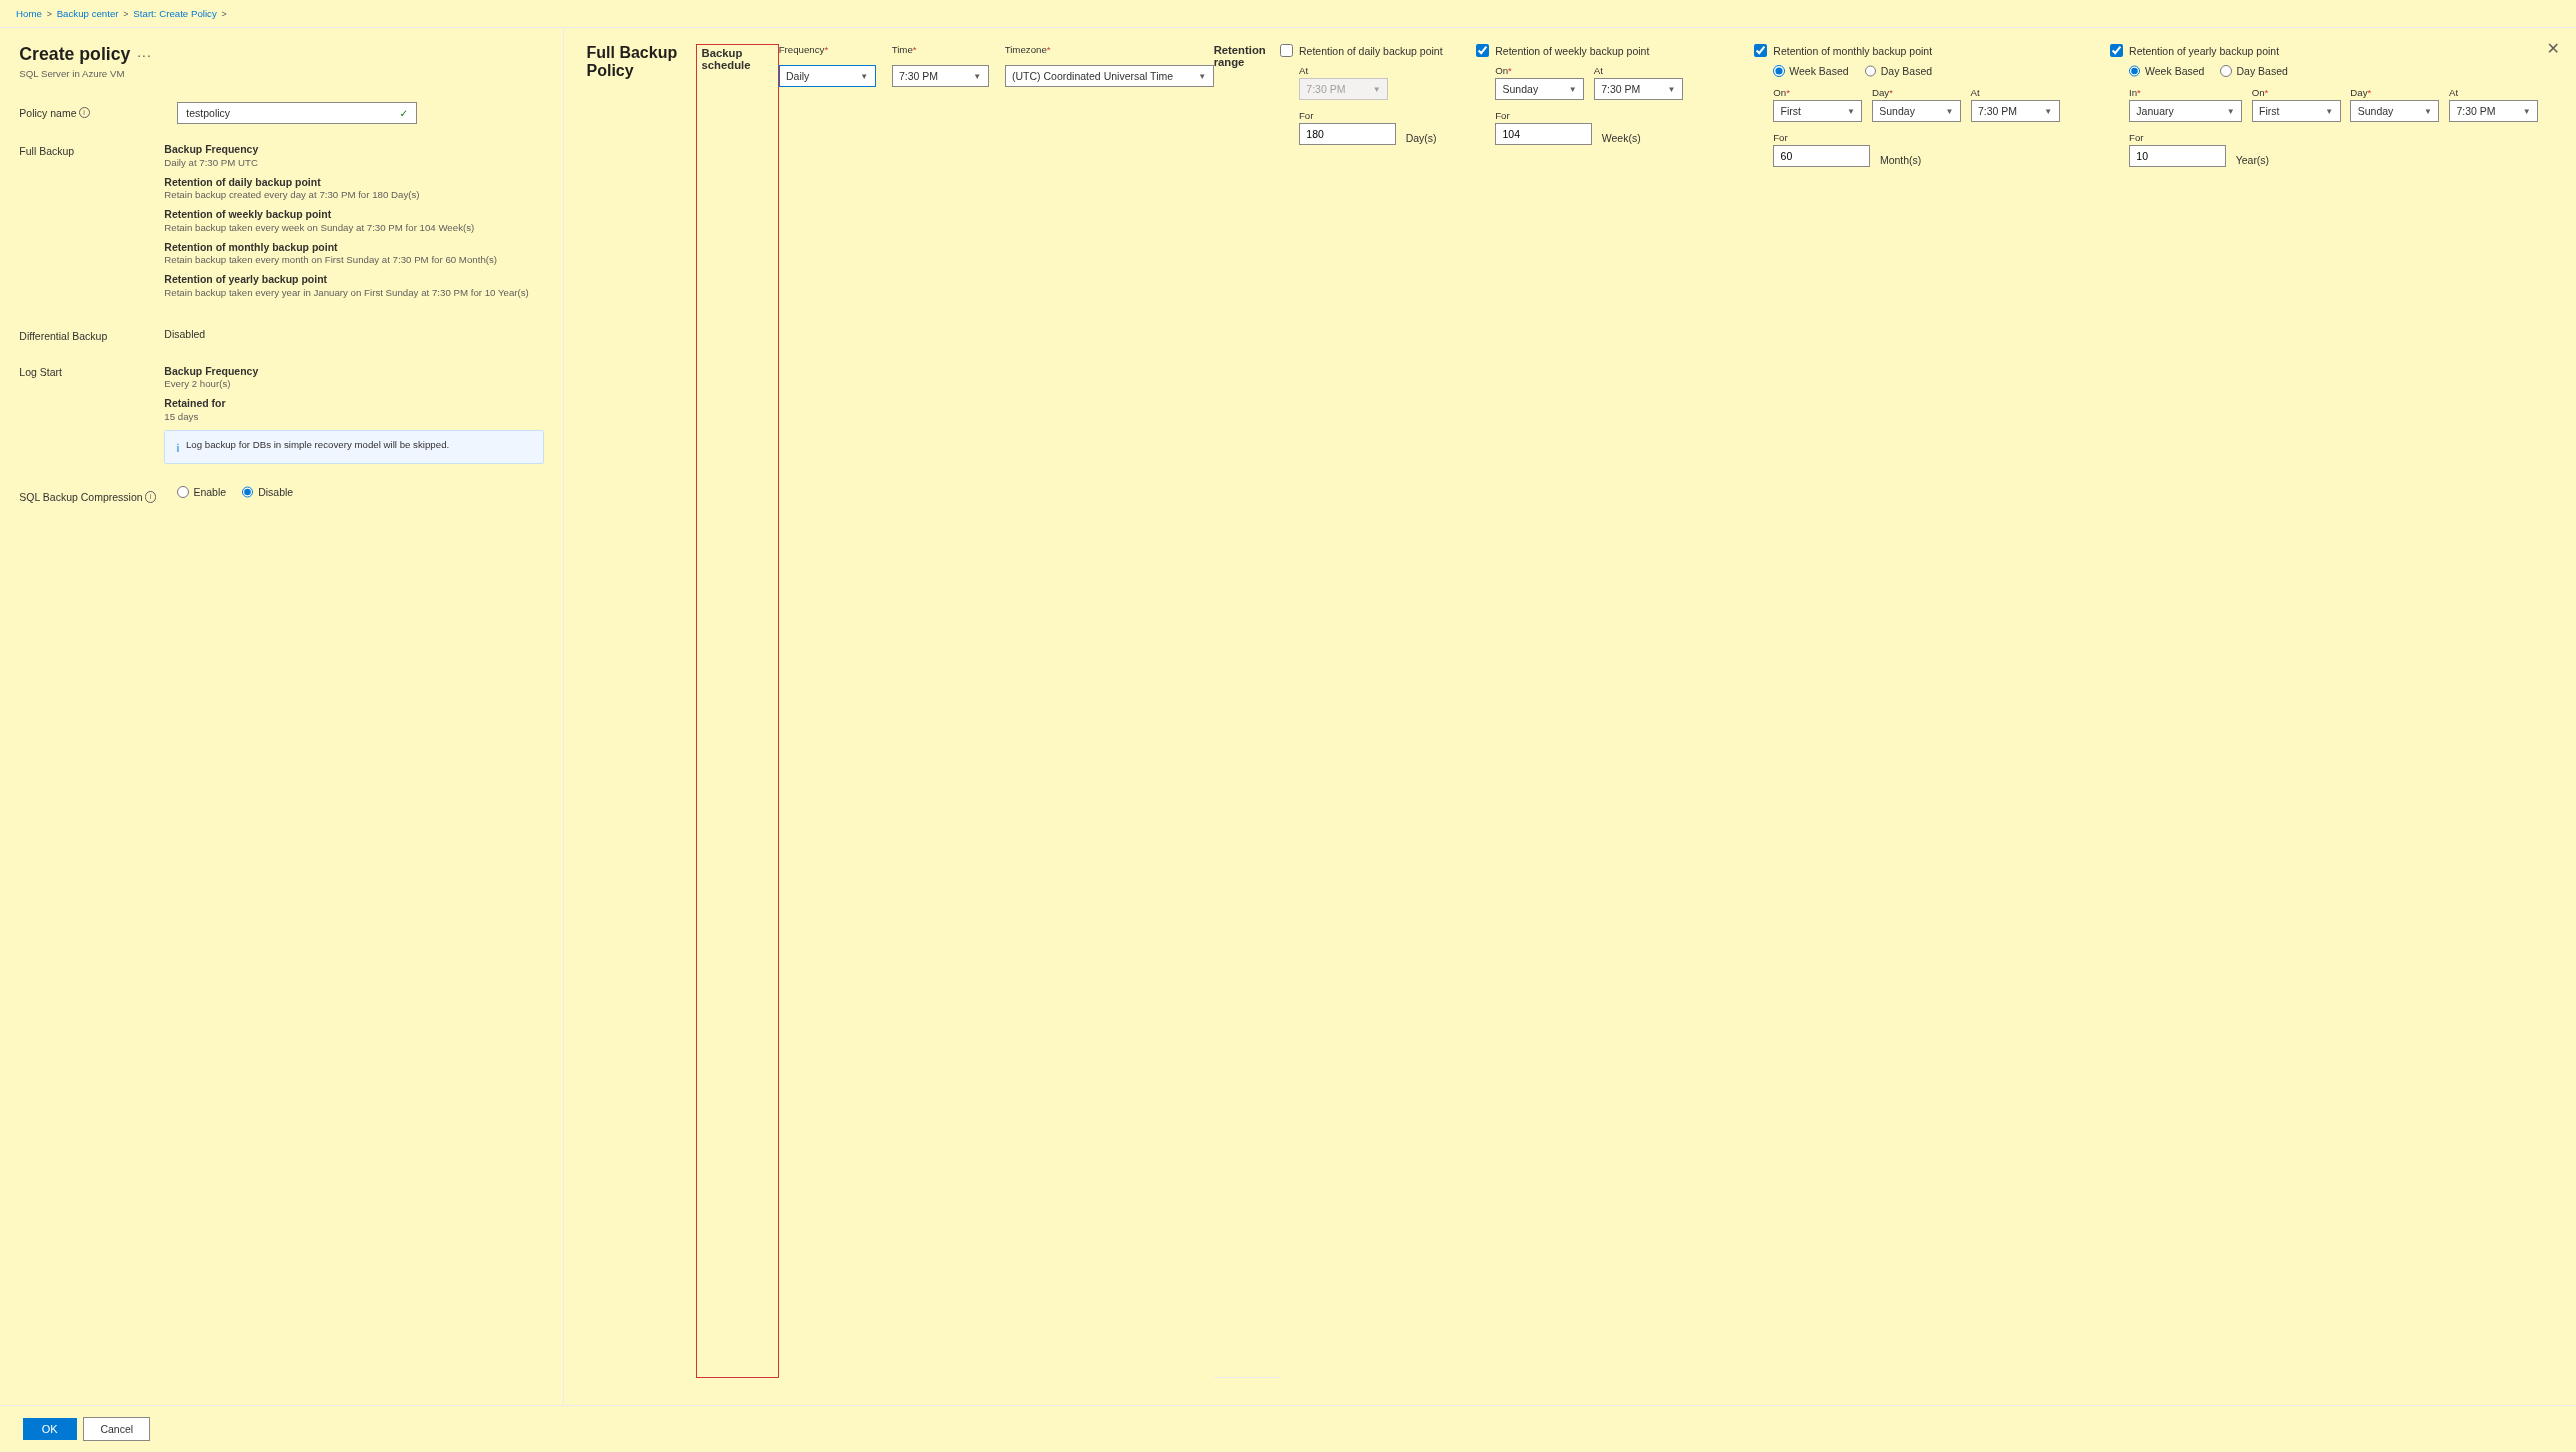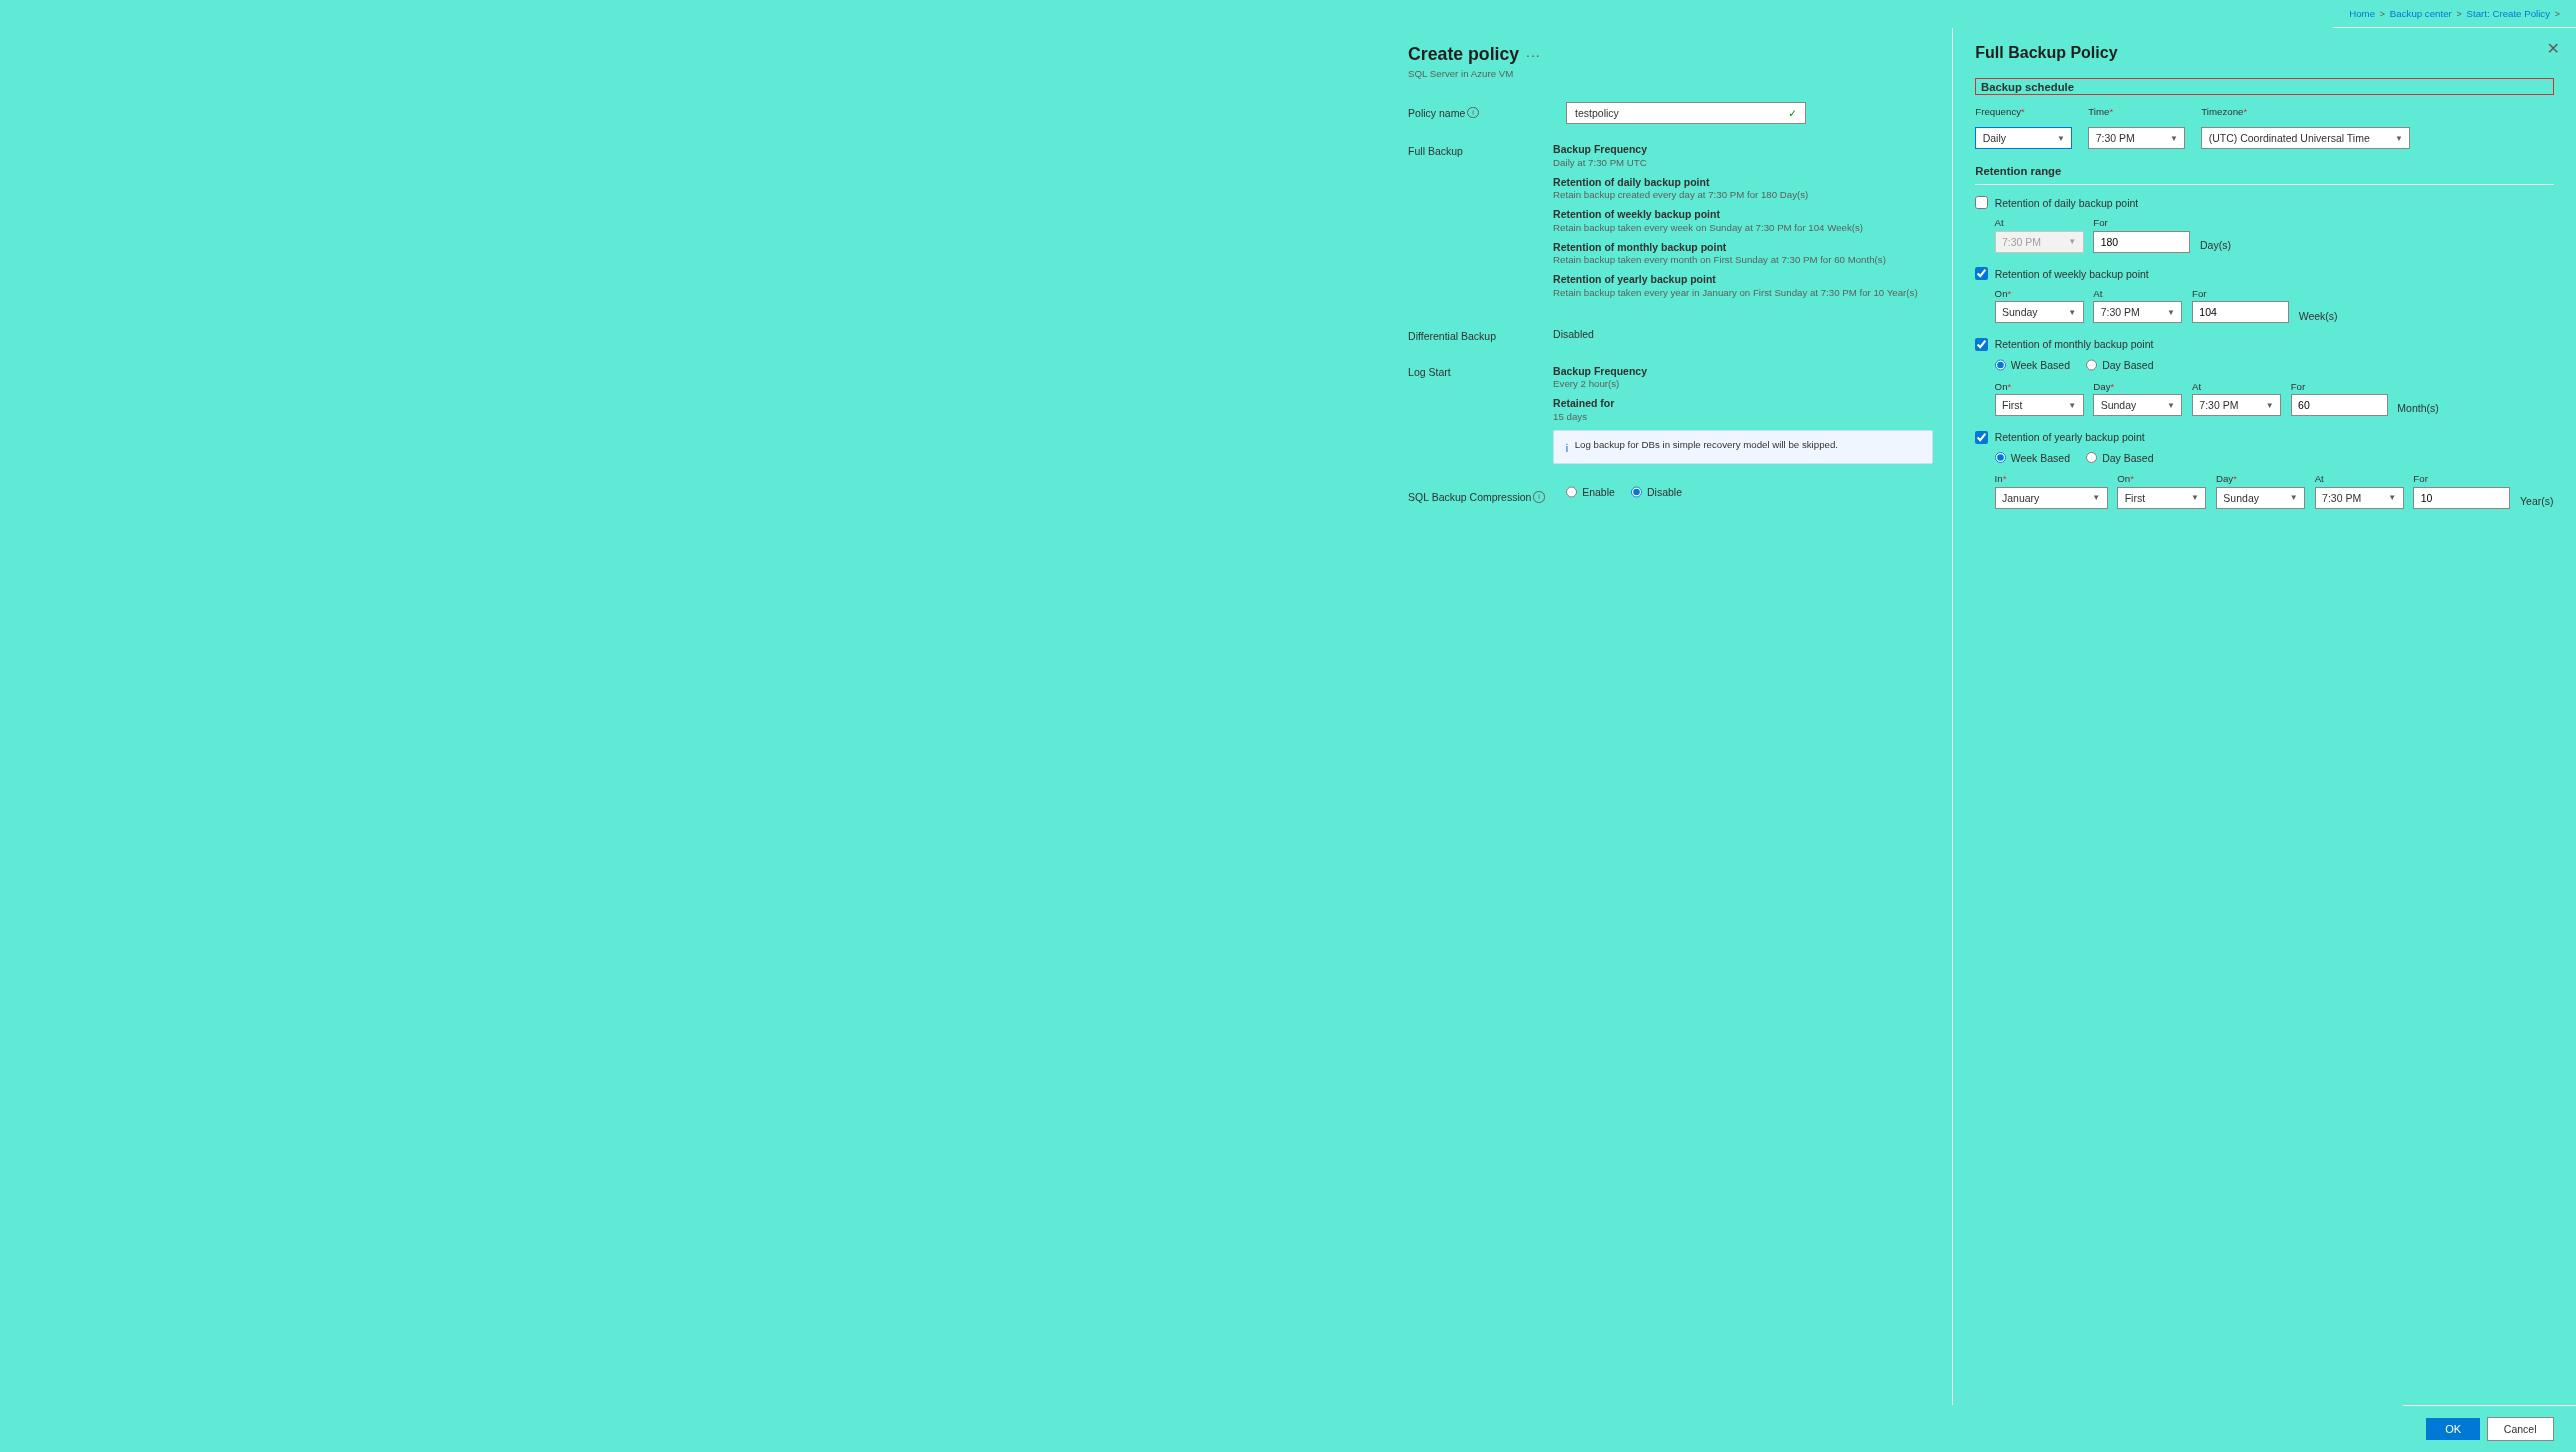--- a/index.html
+++ b/index.html
@@ -1,18 +1,18 @@
 <!DOCTYPE html>
 <html style="font-size:13px"><head>
   <meta charset="utf-8">
   <style>
     * { box-sizing: border-box; margin: 0; padding: 0; }
     body { font-family: 'Segoe UI', Arial, sans-serif; font-size: 10.5px; color: #323130; background: #f3f2f1; }
     
-    .page-wrapper { display: flex; flex-direction: column; min-height: 100vh; background: #5eead4; align-items: flex-end; }
+    .page-wrapper { display: flex; flex-direction: column; min-height: 100vh; background: #fef9c3; }
     
     
     .breadcrumb { padding: 8px 16px; font-size: 9.7px; color: #0078d4; display: flex; align-items: center; gap: 4.8px; border-bottom: 0.8px solid #edebe9; }
     .breadcrumb a { color: #0078d4; text-decoration: none; cursor: pointer; }
     .breadcrumb .sep { color: #605e5c; font-size: 8.9px; }
     .breadcrumb .current { color: #0078d4; }
     
     
     .main-layout { display: flex; flex: 1; }
     
@@ -48,21 +48,21 @@
     
     .radio-row { display: flex; align-items: center; gap: 16px; margin-bottom: 9.7px; }
     .radio-item { display: flex; align-items: center; gap: 4.8px; cursor: pointer; }
     .radio-item input[type="radio"] { width: 11.3px; height: 11.3px; accent-color: #0078d4; cursor: pointer; }
     
     
     .bottom-bar { padding: 11.3px 19.3px; border-top: 0.8px solid #edebe9; display: flex; align-items: center; }
     .btn-create { background: #0078d4; color: #fff; border: none; padding: 4.8px 16px; font-size: 10.5px; cursor: pointer; font-family: inherit; }
     
     
-    .right-panel { flex: 1; padding: 16px 22.5px; display: flex; flex-direction: column; position: relative; }
+    .right-panel { flex: 1; padding: 16px 22.5px; display: flex; flex-direction: row; position: relative; }
     
     .right-panel-title { font-size: 16px; font-weight: 600; color: #201f1e; margin-bottom: 16px; }
     .close-btn { position: absolute; top: 13px; right: 16px; font-size: 16px; cursor: pointer; color: #605e5c; background: none; border: none; line-height: 1; }
     
     .section-label-highlighted { font-size: 11.3px; font-weight: 600; color: #323130; border: 1.6px solid #d13438; padding: 1.6px 4.8px; display: inline-block; margin-bottom: 11.3px; }
     
     .freq-row { display: flex; align-items: flex-start; gap: 16px; margin-bottom: 16px; }
     .field-group { display: flex; flex-direction: column; gap: 10px; }
     .field-label { font-size: 9.7px; color: #323130; }
     .required { color: #d13438; }

